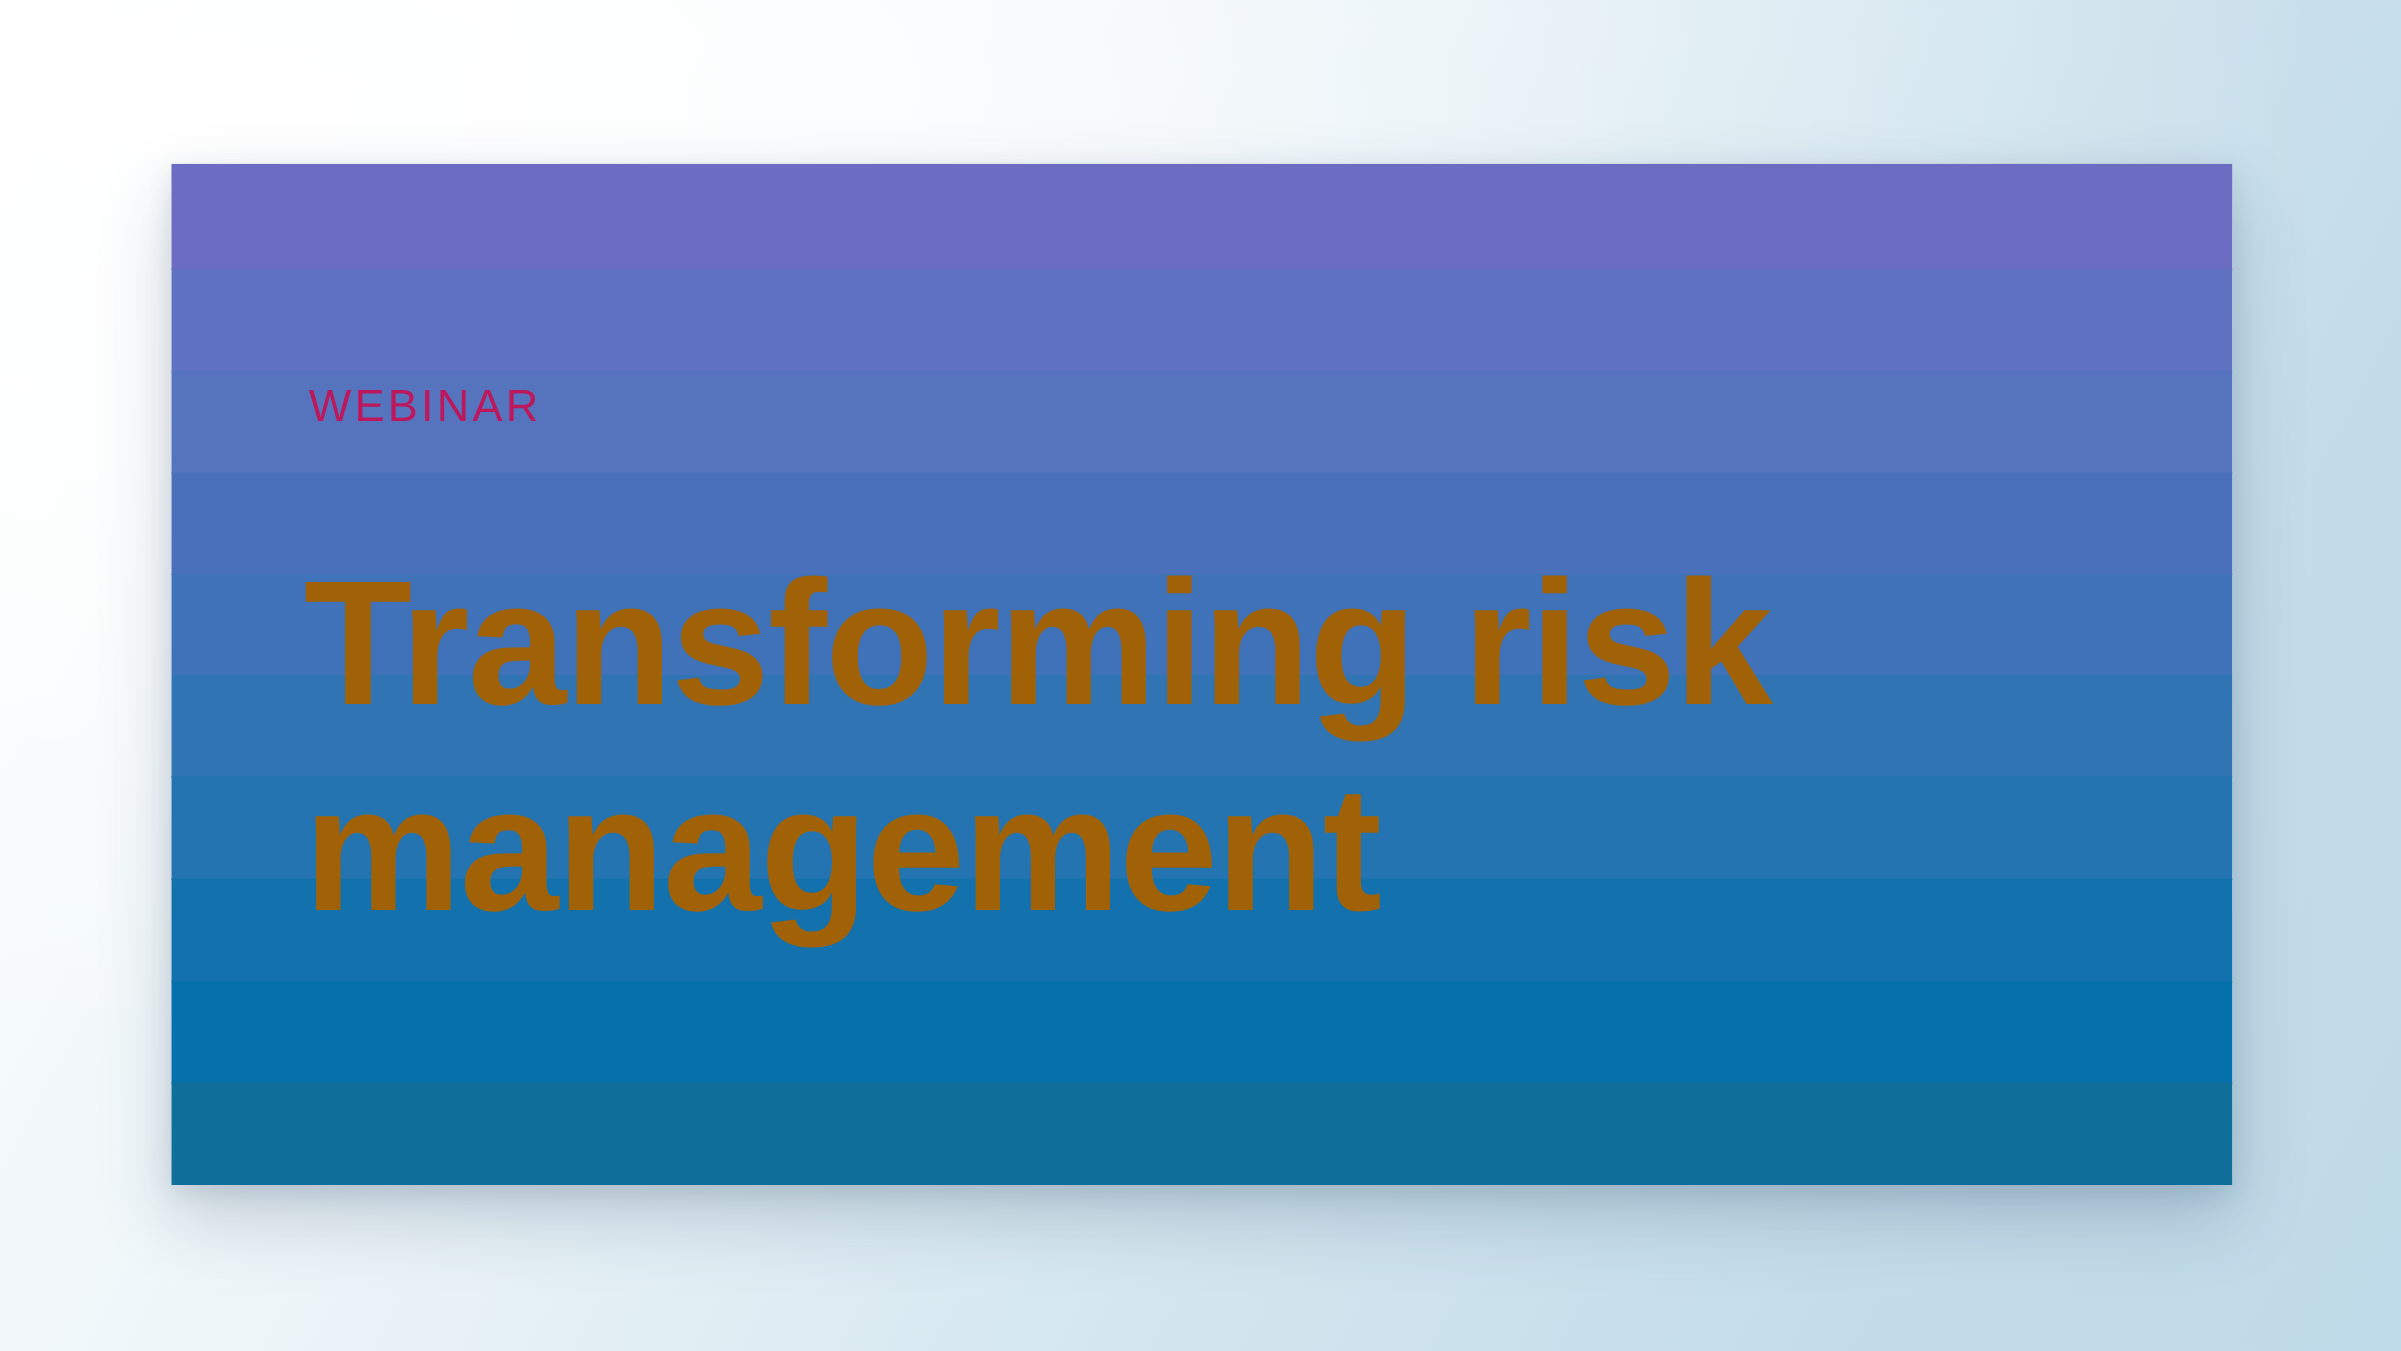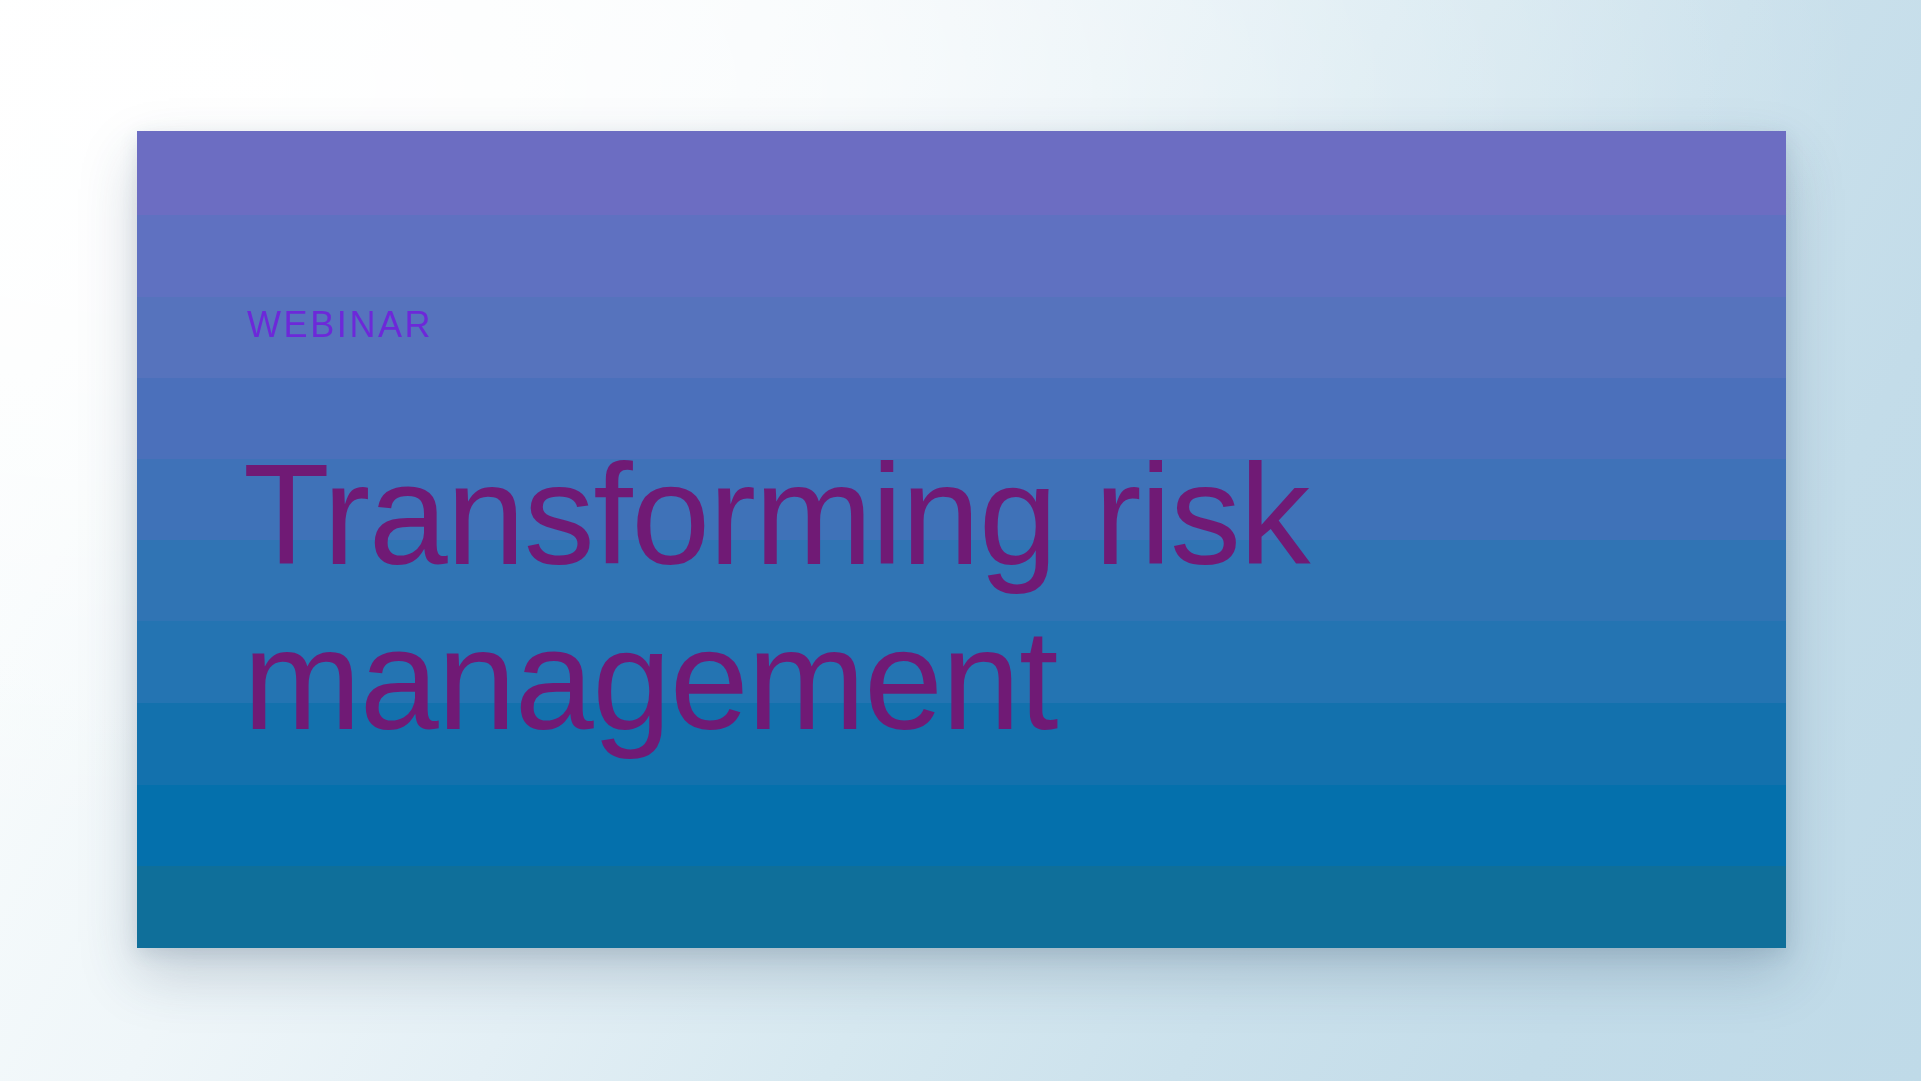--- a/index.html
+++ b/index.html
@@ -86,37 +86,37 @@
     bottom: 0;
     z-index: 3;
     pointer-events: none;
   }
 
   #eyebrow-label {
     position: absolute;
     top: 176px;
     left: 0;
     margin: 0;
-    color: #6d28d9;
+    color: #be185d;
     font-size: 36px;
     font-weight: 300;
     letter-spacing: 2.6px;
     line-height: 1;
     white-space: nowrap;
     text-transform: uppercase;
   }
 
   #headline {
     position: absolute;
     top: 302px;
     left: -4px;
     margin: 0;
-    color: #701a75;
+    color: #a16207;
     font-size: 142px;
-    font-weight: 400;
+    font-weight: 700;
     line-height: 1.16;
     letter-spacing: -1.5px;
     white-space: pre-line;
   }
 </style>
 </head>
 <body>
 
 <div id="page-root">
 

